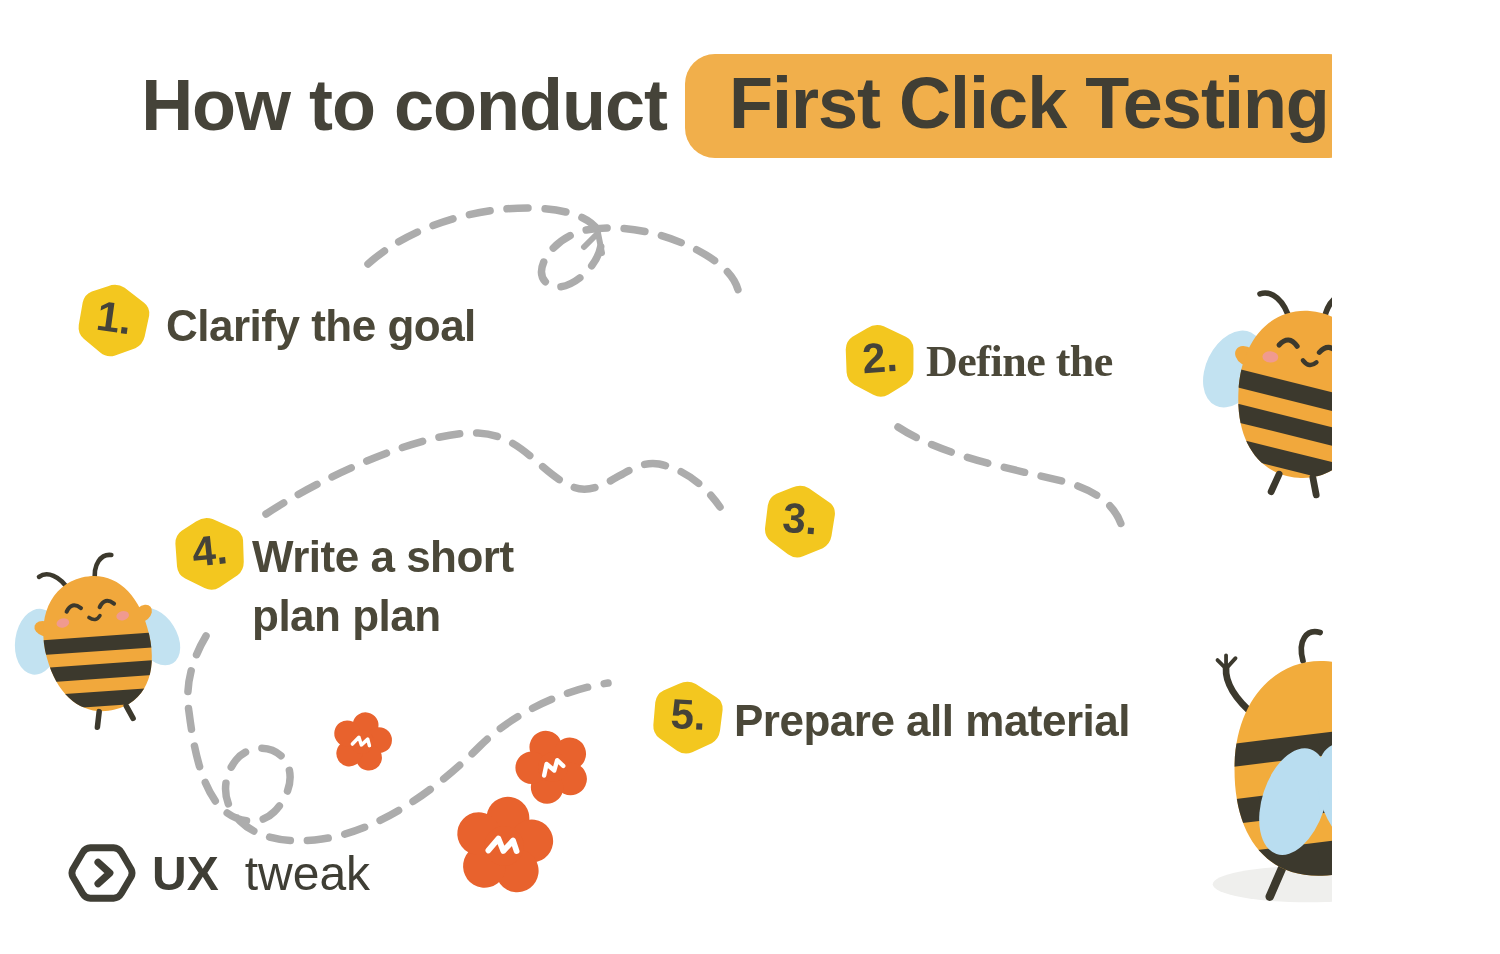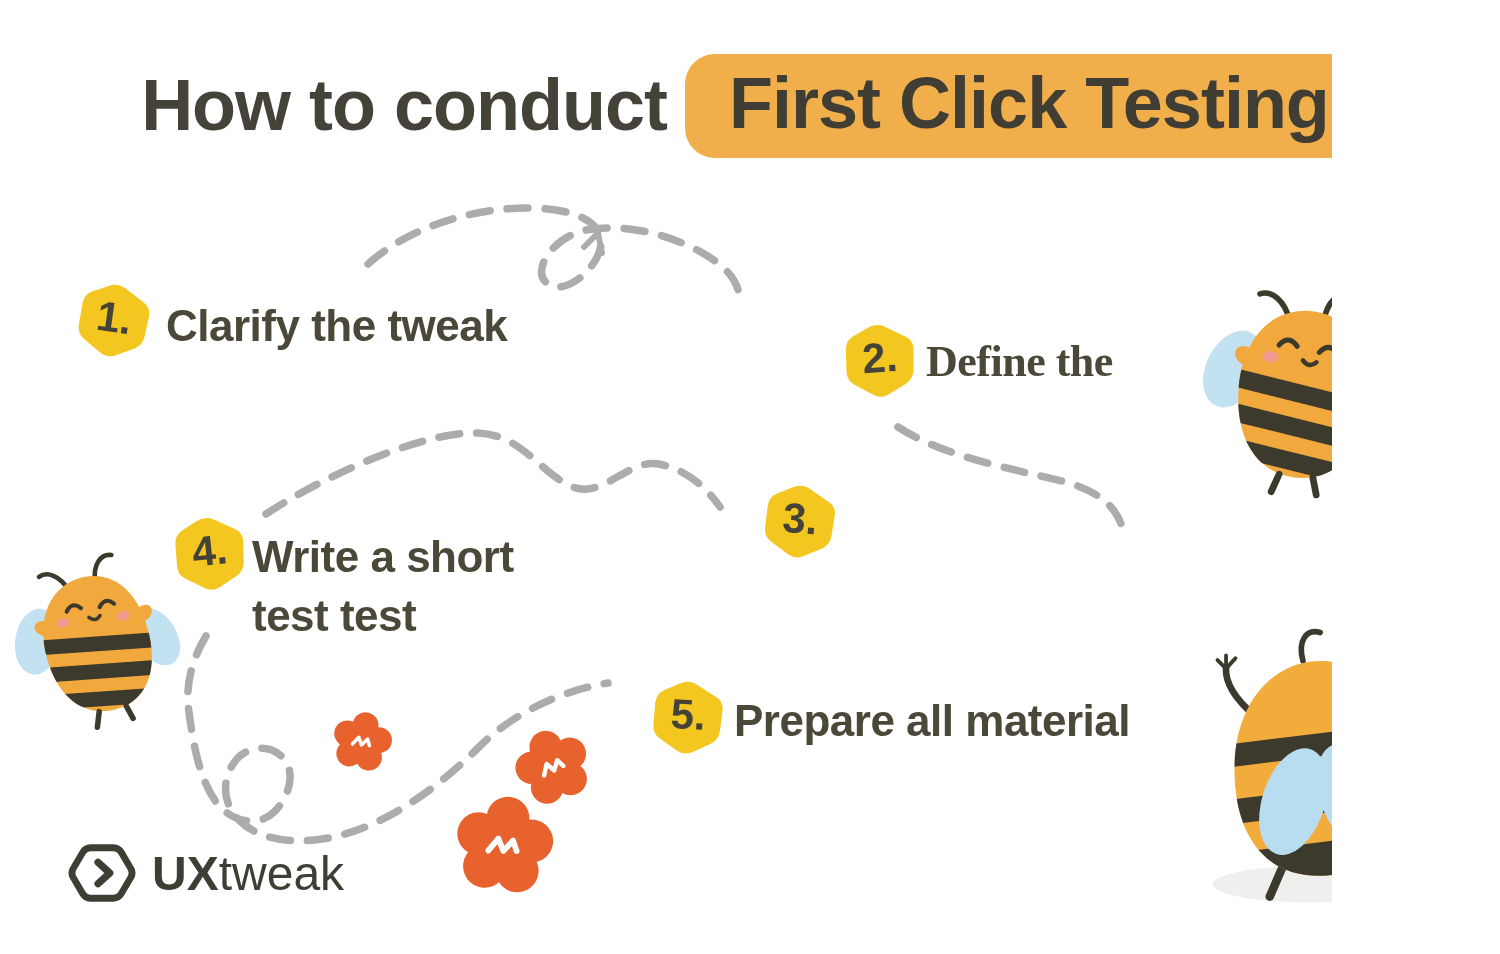--- a/index.html
+++ b/index.html
@@ -29,21 +29,21 @@
   }
   .step-label{
     position:absolute;font-size:44px;font-weight:700;letter-spacing:-0.5px;
     color:#4B4839;line-height:59px;white-space:nowrap;
   }
   
   .logo{position:absolute;left:66px;top:840px;display:flex;align-items:center;gap:14px;}
   .logo-mark{width:72px;height:66px;display:block;}
   .logo-text{font-size:48px;color:#3F3E35;letter-spacing:0;}
   .logo-text .lb{font-weight:700;}
-  .logo-text .ll{font-weight:400;}
+  .logo-text .ll{font-weight:400;margin-left:26px;}
 </style>
 </head>
 <body>
 
 <div class="canvas">
 
   <svg class="art" viewBox="0 0 1500 954">
     <defs>
 
       <path id="beeBodyPath" d="M 1 -72 C 36 -72 58 -42 57 6 C 56 50 34 76 1 76 C -32 76 -56 50 -57 4 C -58 -42 -34 -72 1 -72 Z"></path>
@@ -133,21 +133,21 @@
     <span class="title-highlight">First Click Testing</span>
   </div>
 
   <div class="blob" style="left:76px;top:282px;transform:rotate(8deg);">
     <svg viewBox="0 0 100 100">
       <path d="M 36 7 Q 47 1 58 6 L 86 22 Q 95 27 95 38 L 93 66 Q 92 77 83 83 L 58 96 Q 48 101 38 95 L 14 80 Q 5 74 5 63 L 6 33 Q 7 22 16 17 Z" fill="#F3C71F"></path>
     </svg>
     <span class="num">1.</span>
   </div>
   <div class="step-label" style="left:166px;top:296px;">
-    <div>Clarify the tweak</div>
+    <div>Clarify the goal</div>
     <div></div>
   </div>
 
   <div class="blob" style="left:842px;top:322px;transform:rotate(-4deg);">
     <svg viewBox="0 0 100 100">
       <path d="M 36 7 Q 47 1 58 6 L 86 22 Q 95 27 95 38 L 93 66 Q 92 77 83 83 L 58 96 Q 48 101 38 95 L 14 80 Q 5 74 5 63 L 6 33 Q 7 22 16 17 Z" fill="#F3C71F"></path>
     </svg>
     <span class="num">2.</span>
   </div>
   <div class="step-label" style="left:926px;top:332px;font-family:Liberation Serif, serif;">
@@ -163,21 +163,21 @@
   </div>
 
   <div class="blob" style="left:172px;top:515px;transform:rotate(-6deg);">
     <svg viewBox="0 0 100 100">
       <path d="M 36 7 Q 47 1 58 6 L 86 22 Q 95 27 95 38 L 93 66 Q 92 77 83 83 L 58 96 Q 48 101 38 95 L 14 80 Q 5 74 5 63 L 6 33 Q 7 22 16 17 Z" fill="#F3C71F"></path>
     </svg>
     <span class="num">4.</span>
   </div>
   <div class="step-label" style="left:252px;top:527px;">
     <div>Write a short</div>
-    <div>test test</div>
+    <div>plan plan</div>
   </div>
 
   <div class="blob" style="left:650px;top:679px;transform:rotate(3deg);">
     <svg viewBox="0 0 100 100">
       <path d="M 36 7 Q 47 1 58 6 L 86 22 Q 95 27 95 38 L 93 66 Q 92 77 83 83 L 58 96 Q 48 101 38 95 L 14 80 Q 5 74 5 63 L 6 33 Q 7 22 16 17 Z" fill="#F3C71F"></path>
     </svg>
     <span class="num">5.</span>
   </div>
   <div class="step-label" style="left:734px;top:691px;">
     <div>Prepare all material</div>

